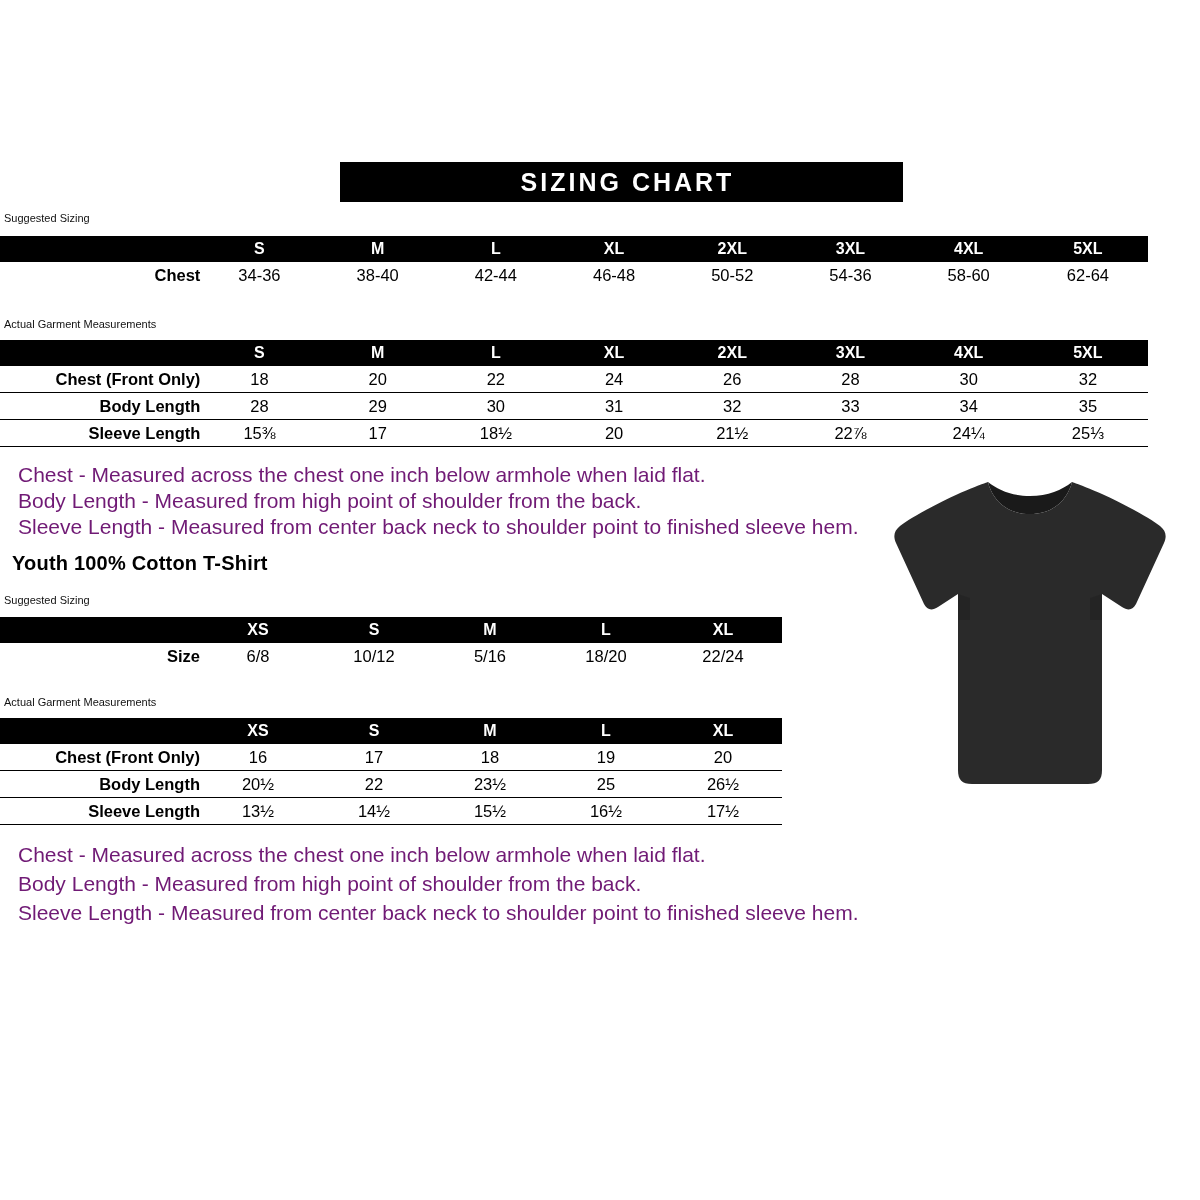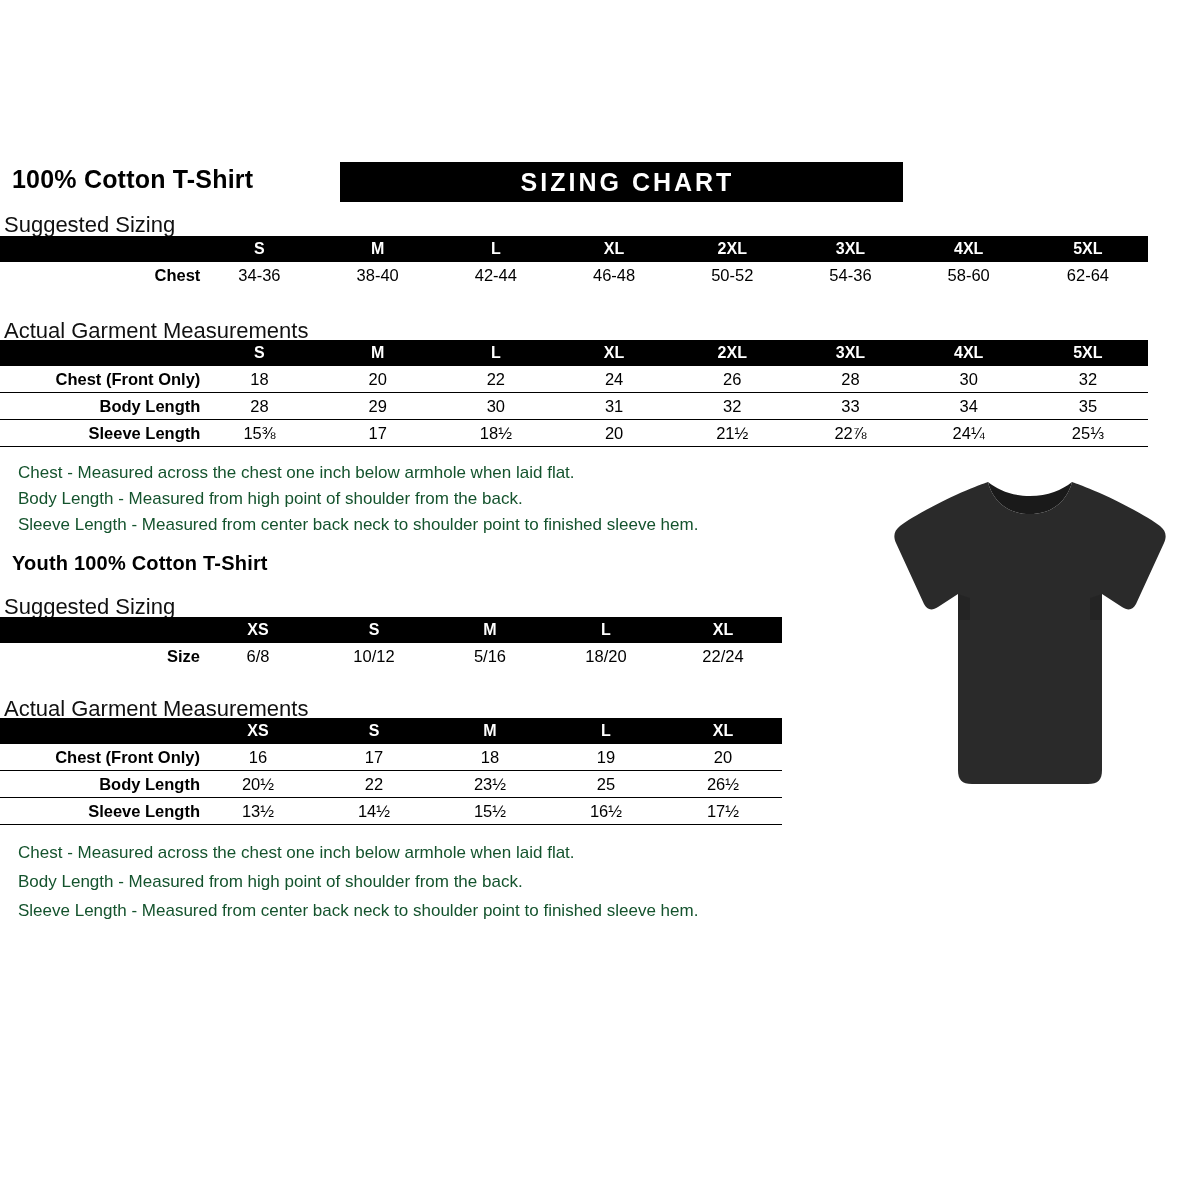--- a/index.html
+++ b/index.html
@@ -47,21 +47,21 @@
   }
   .sizing-banner span {
     font-size: 25px;
     font-weight: bold;
     letter-spacing: 3px;
     margin-left: 12px;
   }
 
   .sublabel {
     position: absolute;
-    font-size: 22px;
+    font-size: 11px;
     color: #111111;
     white-space: nowrap;
   }
 
   
   .tbl {
     position: absolute;
     border-collapse: collapse;
     table-layout: fixed;
   }
@@ -95,22 +95,22 @@
   .tbl.ruled tbody tr {
     border-bottom: 1.5px solid #000000;
   }
   .tbl.ruled tbody tr:first-child {
     border-top: none;
   }
 
   
   .note {
     position: absolute;
-    font-size: 17px;
-    color: #14532d;
+    font-size: 21px;
+    color: #701a75;
     white-space: nowrap;
   }
 
   
   .youth-title {
     position: absolute;
     left: 12px;
     top: 552px;
     font-size: 20px;
     font-weight: bold;
@@ -125,21 +125,20 @@
     top: 470px;
     width: 300px;
     height: 340px;
   }
 </style>
 </head>
 <body>
 
 <div class="page">
 
-  <div class="adult-title">100% Cotton T-Shirt</div>
   <div class="sizing-banner">
     <span>SIZING CHART</span>
   </div>
 
   <div class="sublabel" style="left:4px; top:212px;">Suggested Sizing</div>
 
   <table class="tbl" style="left:0px; top:236px; width:1148px;">
     <colgroup>
       <col style="width:200px">
         <col style="width:118px">

